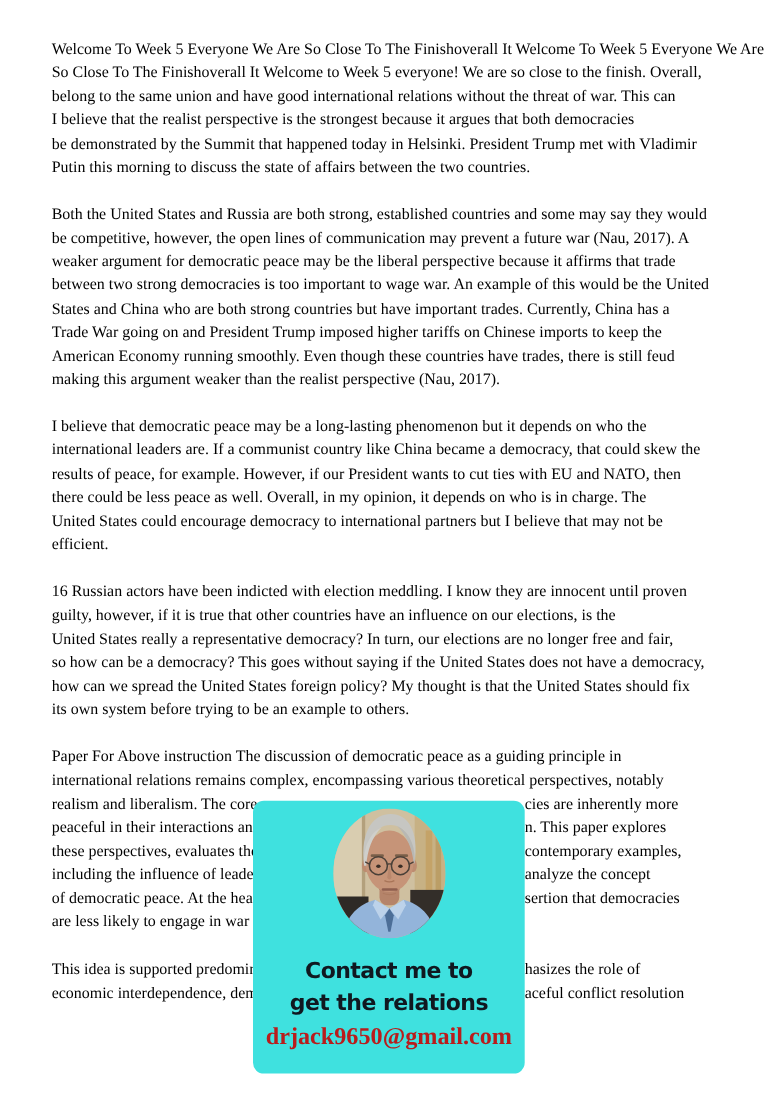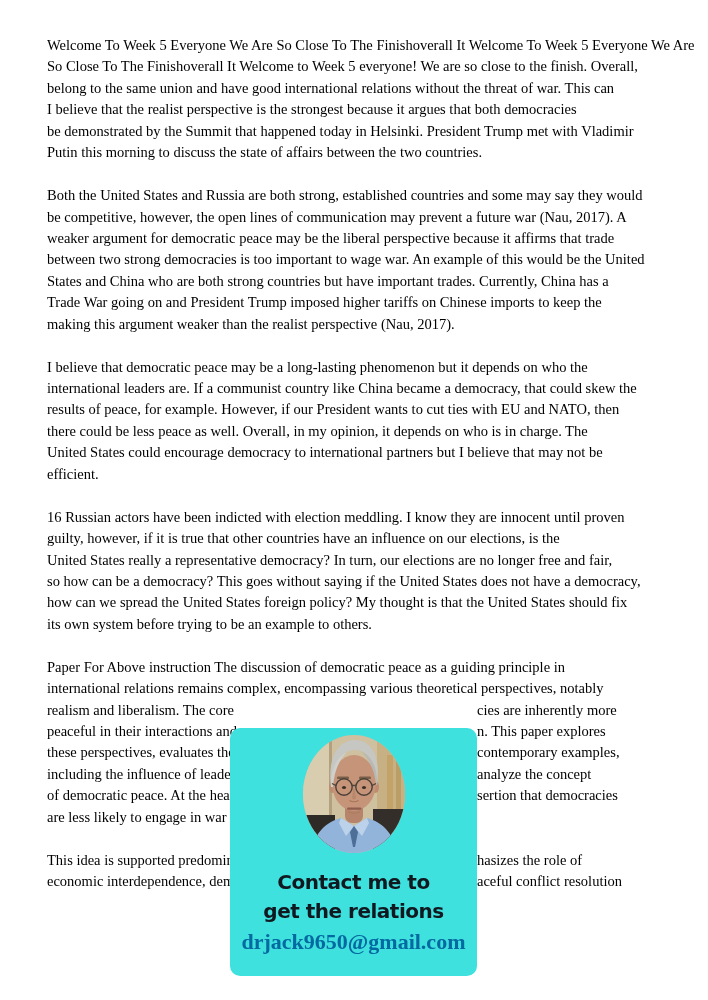--- a/index.html
+++ b/index.html
@@ -53,21 +53,21 @@
     line-height:29px;
     letter-spacing:-0.5px;
     color:#101820;
   }
   .ad-email{
     margin-top:3px;
     font-family:"Liberation Serif", serif;
     font-weight:bold;
     font-size:22px;
     line-height:25px;
-    color:#0369a1;
+    color:#b91c1c;
   }
 </style>
 </head>
 <body>
 
 <div class="page">
 
   <div class="textblock" id="essay-text">
       <div class="para">
         <div class="line">Welcome To Week 5 Everyone We Are So Close To The Finishoverall It Welcome To Week 5 Everyone We Are</div>
@@ -77,20 +77,21 @@
         <div class="line">be demonstrated by the Summit that happened today in Helsinki. President Trump met with Vladimir</div>
         <div class="line">Putin this morning to discuss the state of affairs between the two countries.</div>
       </div>
       <div class="para">
         <div class="line">Both the United States and Russia are both strong, established countries and some may say they would</div>
         <div class="line">be competitive, however, the open lines of communication may prevent a future war (Nau, 2017). A</div>
         <div class="line">weaker argument for democratic peace may be the liberal perspective because it affirms that trade</div>
         <div class="line">between two strong democracies is too important to wage war. An example of this would be the United</div>
         <div class="line">States and China who are both strong countries but have important trades. Currently, China has a</div>
         <div class="line">Trade War going on and President Trump imposed higher tariffs on Chinese imports to keep the</div>
+        <div class="line">American Economy running smoothly. Even though these countries have trades, there is still feud</div>
         <div class="line">making this argument weaker than the realist perspective (Nau, 2017).</div>
       </div>
       <div class="para">
         <div class="line">I believe that democratic peace may be a long-lasting phenomenon but it depends on who the</div>
         <div class="line">international leaders are. If a communist country like China became a democracy, that could skew the</div>
         <div class="line">results of peace, for example. However, if our President wants to cut ties with EU and NATO, then</div>
         <div class="line">there could be less peace as well. Overall, in my opinion, it depends on who is in charge. The</div>
         <div class="line">United States could encourage democracy to international partners but I believe that may not be</div>
         <div class="line">efficient.</div>
       </div>

